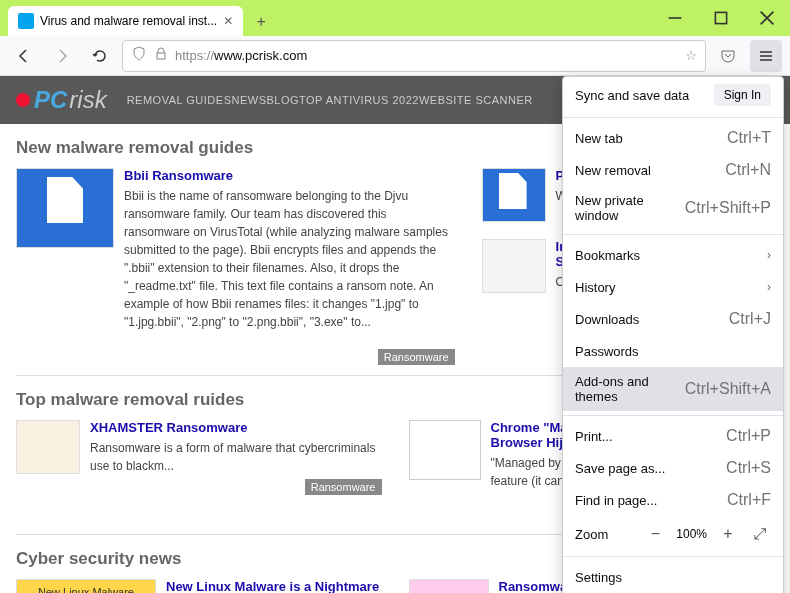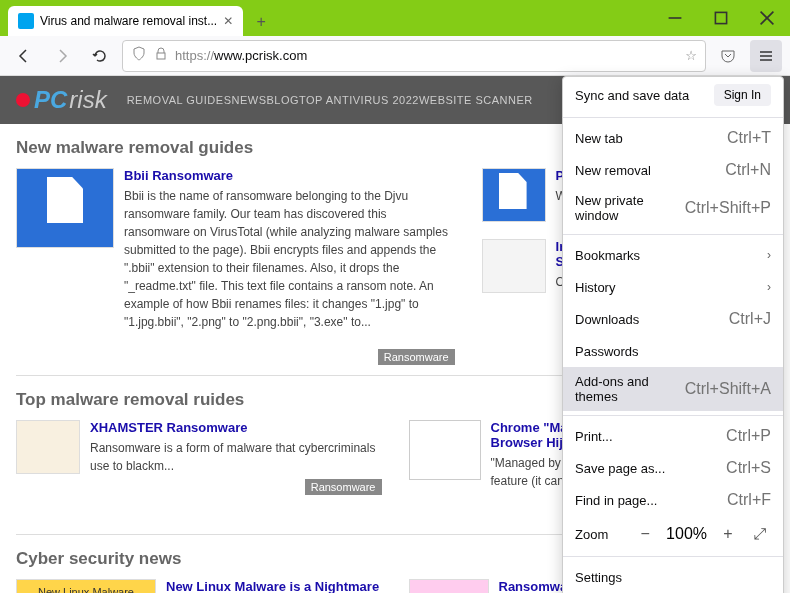--- a/index.html
+++ b/index.html
@@ -1,19 +1,19 @@
 <!DOCTYPE html>
 <html><head>
 <meta charset="utf-8">
 <style>
 * { margin: 0; padding: 0; box-sizing: border-box; font-family: -apple-system, "Segoe UI", sans-serif; }
 body { width: 790px; height: 593px; overflow: hidden; background: #fff; position: relative; }
 
 
-.titlebar { height: 36px; background: #84cc16; display: flex; align-items: flex-end; padding-left: 8px; position: relative; }
+.titlebar { height: 36px; background: #bef264; display: flex; align-items: flex-end; padding-left: 8px; position: relative; }
 .tab { height: 30px; background: #fff; border-radius: 6px 6px 0 0; display: flex; align-items: center; padding: 0 10px; gap: 6px; min-width: 200px; font-size: 12px; }
 .tab-icon { width: 16px; height: 16px; background: #00a4ef; border-radius: 2px; }
 .newtab-btn { width: 28px; height: 28px; display: flex; align-items: center; justify-content: center; font-size: 16px; color: #555; margin-left: 4px; }
 .window-controls { position: absolute; right: 0; top: 0; display: flex; height: 36px; }
 .win-btn { width: 46px; display: flex; align-items: center; justify-content: center; }
 
 
 .toolbar { height: 40px; background: #f9f9fb; display: flex; align-items: center; padding: 0 8px; gap: 6px; border-bottom: 1px solid #ddd; }
 .tb-btn { width: 32px; height: 32px; display: flex; align-items: center; justify-content: center; color: #5b5b66; border-radius: 4px; }
 .tb-btn.active { background: #e0e0e6; }
@@ -290,21 +290,21 @@
     <span class="menu-shortcut">Ctrl+S</span>
   </div>
   <div class="menu-row">
     <span class="menu-label">Find in page...</span>
     <span class="menu-shortcut">Ctrl+F</span>
   </div>
   <div class="menu-row">
     <span class="menu-label">Zoom</span>
     <div class="zoom-controls">
       <span class="zoom-btn">−</span>
-      <span style="font-size:16px">100%</span>
+      <span style="font-size:12px">100%</span>
       <span class="zoom-btn">+</span>
       <span class="zoom-btn">⤢</span>
     </div>
   </div>
   <div class="menu-sep"></div>
   <div class="menu-row">
     <span class="menu-label">Settings</span>
   </div>
   <div class="menu-row">
     <span class="menu-label">More tools</span>

